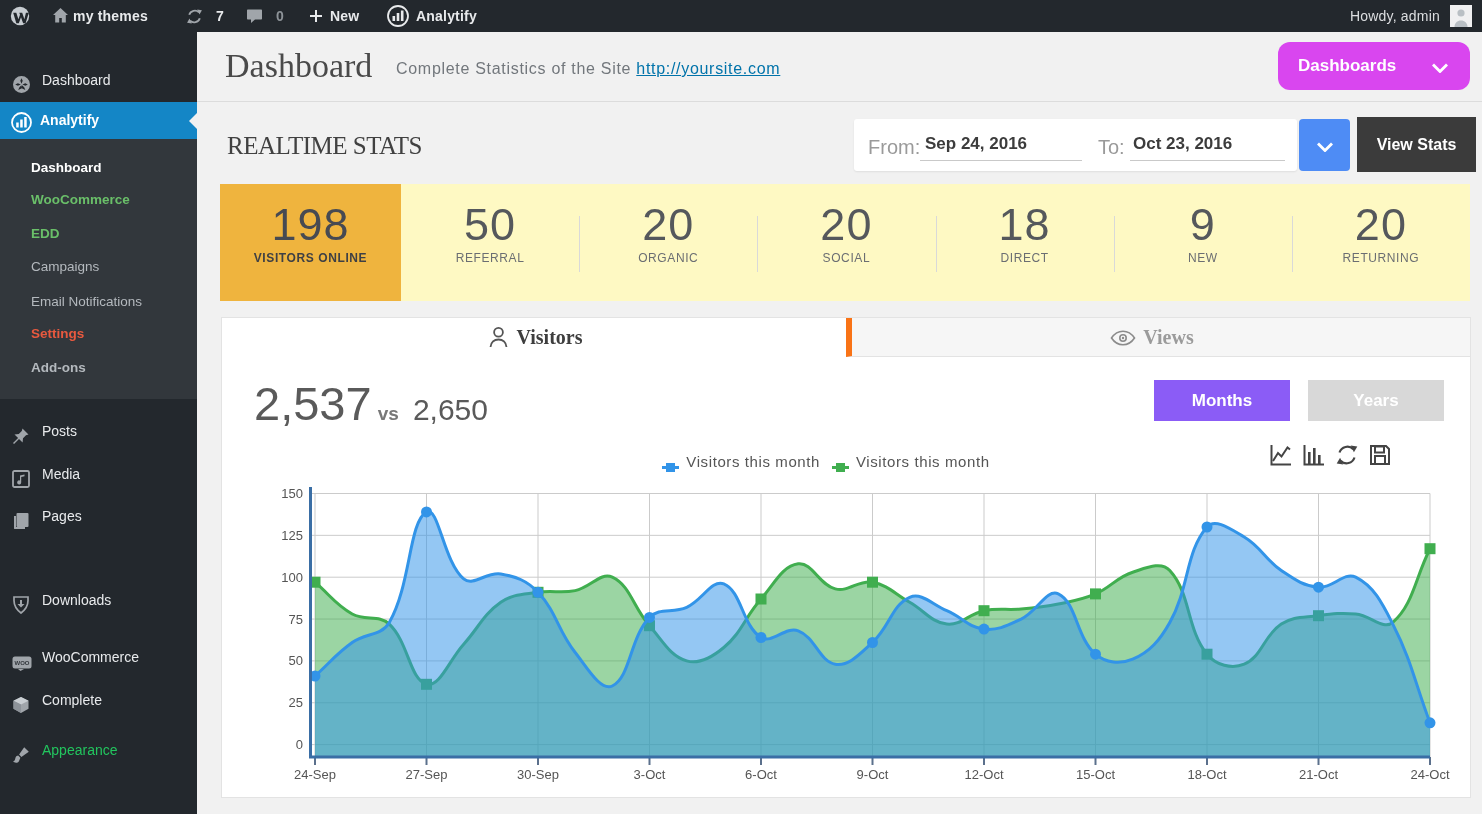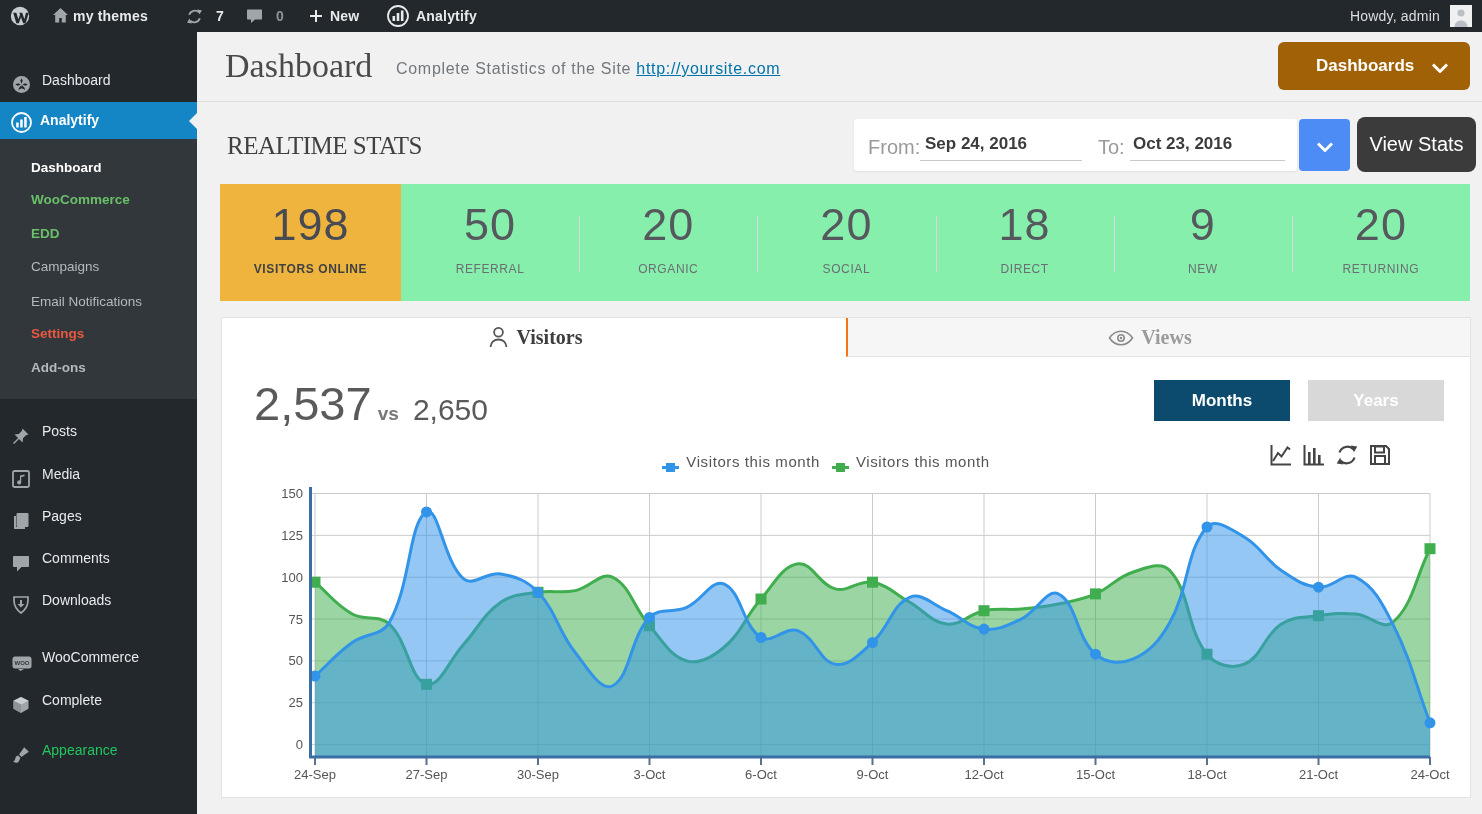--- a/index.html
+++ b/index.html
@@ -16,49 +16,49 @@
 #ana-cur{position:absolute;left:0;top:70px;width:197px;height:37px;background:#1486c6;color:#fff;line-height:37px;font-weight:700}
 #ana-cur .arrow{position:absolute;right:0;top:10.5px;width:0;height:0;border:8px solid transparent;border-right:8px solid #f1f1f1}
 #submenu{position:absolute;left:0;top:107px;width:197px;height:260px;background:#32373c;font-size:13.5px}
 #submenu div{position:absolute;left:31px;height:22px;line-height:22px;white-space:nowrap}
 
 .serif{font-family:"Liberation Serif",serif}
 #pagetitle{position:absolute;left:225px;top:47px;font-size:34px;color:#4a4a4a}
 #pagesub{position:absolute;left:396px;top:60px;font-size:16px;color:#72777c;letter-spacing:0.7px}
 #pagesub a{color:#0073aa}
 #hdrline{position:absolute;left:197px;top:101px;width:1285px;height:1px;background:#dcdcdc}
-#dashbtn{position:absolute;left:1278px;top:42px;width:192px;height:48px;background:#a16207;border-radius:6px;color:#fff;font-size:17px;font-weight:700;line-height:48px;padding-left:38px}
+#dashbtn{position:absolute;left:1278px;top:42px;width:192px;height:48px;background:#d946ef;border-radius:12px;color:#fff;font-size:17px;font-weight:700;line-height:48px;padding-left:20px}
 #rtstats{position:absolute;left:227px;top:132px;font-size:25px;color:#414141;letter-spacing:-0.5px}
 #datebox{position:absolute;left:854px;top:119px;width:443px;height:52px;background:#fff;border-radius:3px;box-shadow:0 1px 2px rgba(0,0,0,.08)}
 #datebox .lab{position:absolute;top:17px;font-size:20px;color:#9a9a9a}
 #datebox .val{position:absolute;top:15px;font-size:17px;color:#3c3c3c;font-weight:700}
 #datebox .ul{position:absolute;top:41px;height:1px;background:#c9c9c9}
 #bluebtn{position:absolute;left:1299px;top:119px;width:51px;height:52px;background:#4e8cf5;border-radius:4px}
-#viewstats{position:absolute;left:1357px;top:117px;width:119px;height:55px;background:#3b3b3b;border-radius:8px;color:#fff;font-size:20px;font-weight:400;text-align:center;line-height:55px}
-
-#statsrow{position:absolute;left:220px;top:184px;width:1250px;height:117px;background:#86efac}
+#viewstats{position:absolute;left:1357px;top:117px;width:119px;height:55px;background:#3b3b3b;border-radius:0;color:#fff;font-size:16px;font-weight:700;text-align:center;line-height:55px}
+
+#statsrow{position:absolute;left:220px;top:184px;width:1250px;height:117px;background:#fef9c3}
 #statsrow .col{position:absolute;top:0;height:117px;text-align:center}
 #statsrow .num{font-size:45px;color:#55585c;margin-top:15px;letter-spacing:1px}
-#statsrow .cap{font-size:12px;color:#6b6e72;margin-top:11px;letter-spacing:0.6px}
+#statsrow .cap{font-size:12px;color:#6b6e72;letter-spacing:0.6px}
 #vonline{background:#efb43e}
 #vonline .num{color:#474a52}
 #vonline .cap{color:#3f4044;font-weight:700}
 .vsep{position:absolute;top:32px;width:1px;height:56px;background:#d9d9d9}
 
 #panel{position:absolute;left:222px;top:318px;width:1248px;height:479px;background:#fff;box-shadow:0 0 0 1px #e3e3e3}
-#tab-views{position:absolute;left:846px;top:318px;width:624px;height:39px;background:#f6f6f6;border-left:2px solid #f97316;border-bottom:1px solid #e3e3e3;text-align:center;line-height:38px;padding-right:18px}
+#tab-views{position:absolute;left:846px;top:318px;width:624px;height:39px;background:#f6f6f6;border-left:6px solid #f97316;border-bottom:1px solid #e3e3e3;text-align:center;line-height:38px;padding-right:18px}
 #tab-views svg{vertical-align:middle;margin-top:-4px}
 #tab-vis{position:absolute;left:400px;top:318px;width:270px;height:39px;text-align:center;line-height:38px}
 #tab-vis svg{vertical-align:middle;margin-top:-6px}
 .tablab{font-size:20px;color:#3e3e3e;font-weight:700}
 #bignum{position:absolute;left:254px;top:376px;font-size:47px;color:#5a5a5a}
 #bignum .vs{font-size:19px;color:#787878;font-weight:700;margin-left:-7px;margin-right:1px}
 #bignum .n2{font-size:30px;color:#5a5a5a}
 .tgl{position:absolute;top:380px;width:136px;height:41px;color:#fff;font-size:17px;font-weight:700;text-align:center;line-height:41px}
-#tgl-months{left:1154px;background:#0c4a6e}
+#tgl-months{left:1154px;background:#8b5cf6}
 #tgl-years{left:1308px;background:#d8d8d8}
 #legend{position:absolute;left:222px;top:453px;width:1196px;text-align:center;font-size:15px;color:#555;letter-spacing:0.6px}
 #legend .sw{display:inline-block;position:relative;width:17px;height:9px;vertical-align:middle;margin:0 7px 2px 12px}
 #charticons{position:absolute;left:1260px;top:443px;width:160px;color:#444}
 #charticons svg{margin-left:9px}
 </style>
 </head>
 <body>
 <div id="adminbar">
 <svg width="20" height="20" viewBox="0 0 20 20" style="position:absolute;left:10px;top:6px">
@@ -135,26 +135,20 @@
           <path d="M2 4v12.5c0 .3.2.5.5.5H13v-2H4V4z" fill="#a0a5aa"></path>
         </svg></span>
       <span class="lb" style="font-weight:400;color:#e8eaec">Pages</span>
     </div>
     <div class="mitem" style="top:424px">
       <span class="ic"><svg width="18" height="18" viewBox="0 0 18 18" style="">
           <rect x="1" y="1" width="16" height="16" rx="1.5" fill="none" stroke="#a0a5aa" stroke-width="1.8"></rect>
           <path d="M12.5 4.5 8 5.5v5.1a2 2 0 1 0 1.2 1.9V7l3.3-.7z" fill="#a0a5aa"></path>
         </svg></span>
       <span class="lb" style="font-weight:400;color:#e8eaec">Media</span>
-    </div>
-    <div class="mitem" style="top:508px">
-      <span class="ic"><svg width="18" height="17" viewBox="0 0 18 17" style="">
-          <path d="M2 1h14c.6 0 1 .4 1 1v9c0 .6-.4 1-1 1h-6.5L5 16.5V12H2c-.6 0-1-.4-1-1V2c0-.6.4-1 1-1z" fill="#a0a5aa"></path>
-        </svg></span>
-      <span class="lb" style="font-weight:400;color:#e8eaec">Comments</span>
     </div>
     <div class="mitem" style="top:550px">
       <span class="ic"><svg width="18" height="18" viewBox="0 0 18 18" style="">
           <path d="M2 1h14v3.5c0 6-3 9.5-7 12.5-4-3-7-6.5-7-12.5z" fill="none" stroke="#a0a5aa" stroke-width="1.7"></path>
           <path d="M8 4h2v4h2.5L9 11.5 5.5 8H8z" fill="#a0a5aa"></path>
         </svg></span>
       <span class="lb" style="font-weight:400;color:#e8eaec">Downloads</span>
     </div>
     <div class="mitem" style="top:607px">
       <span class="ic"><svg width="20" height="15" viewBox="0 0 20 15" style="">

